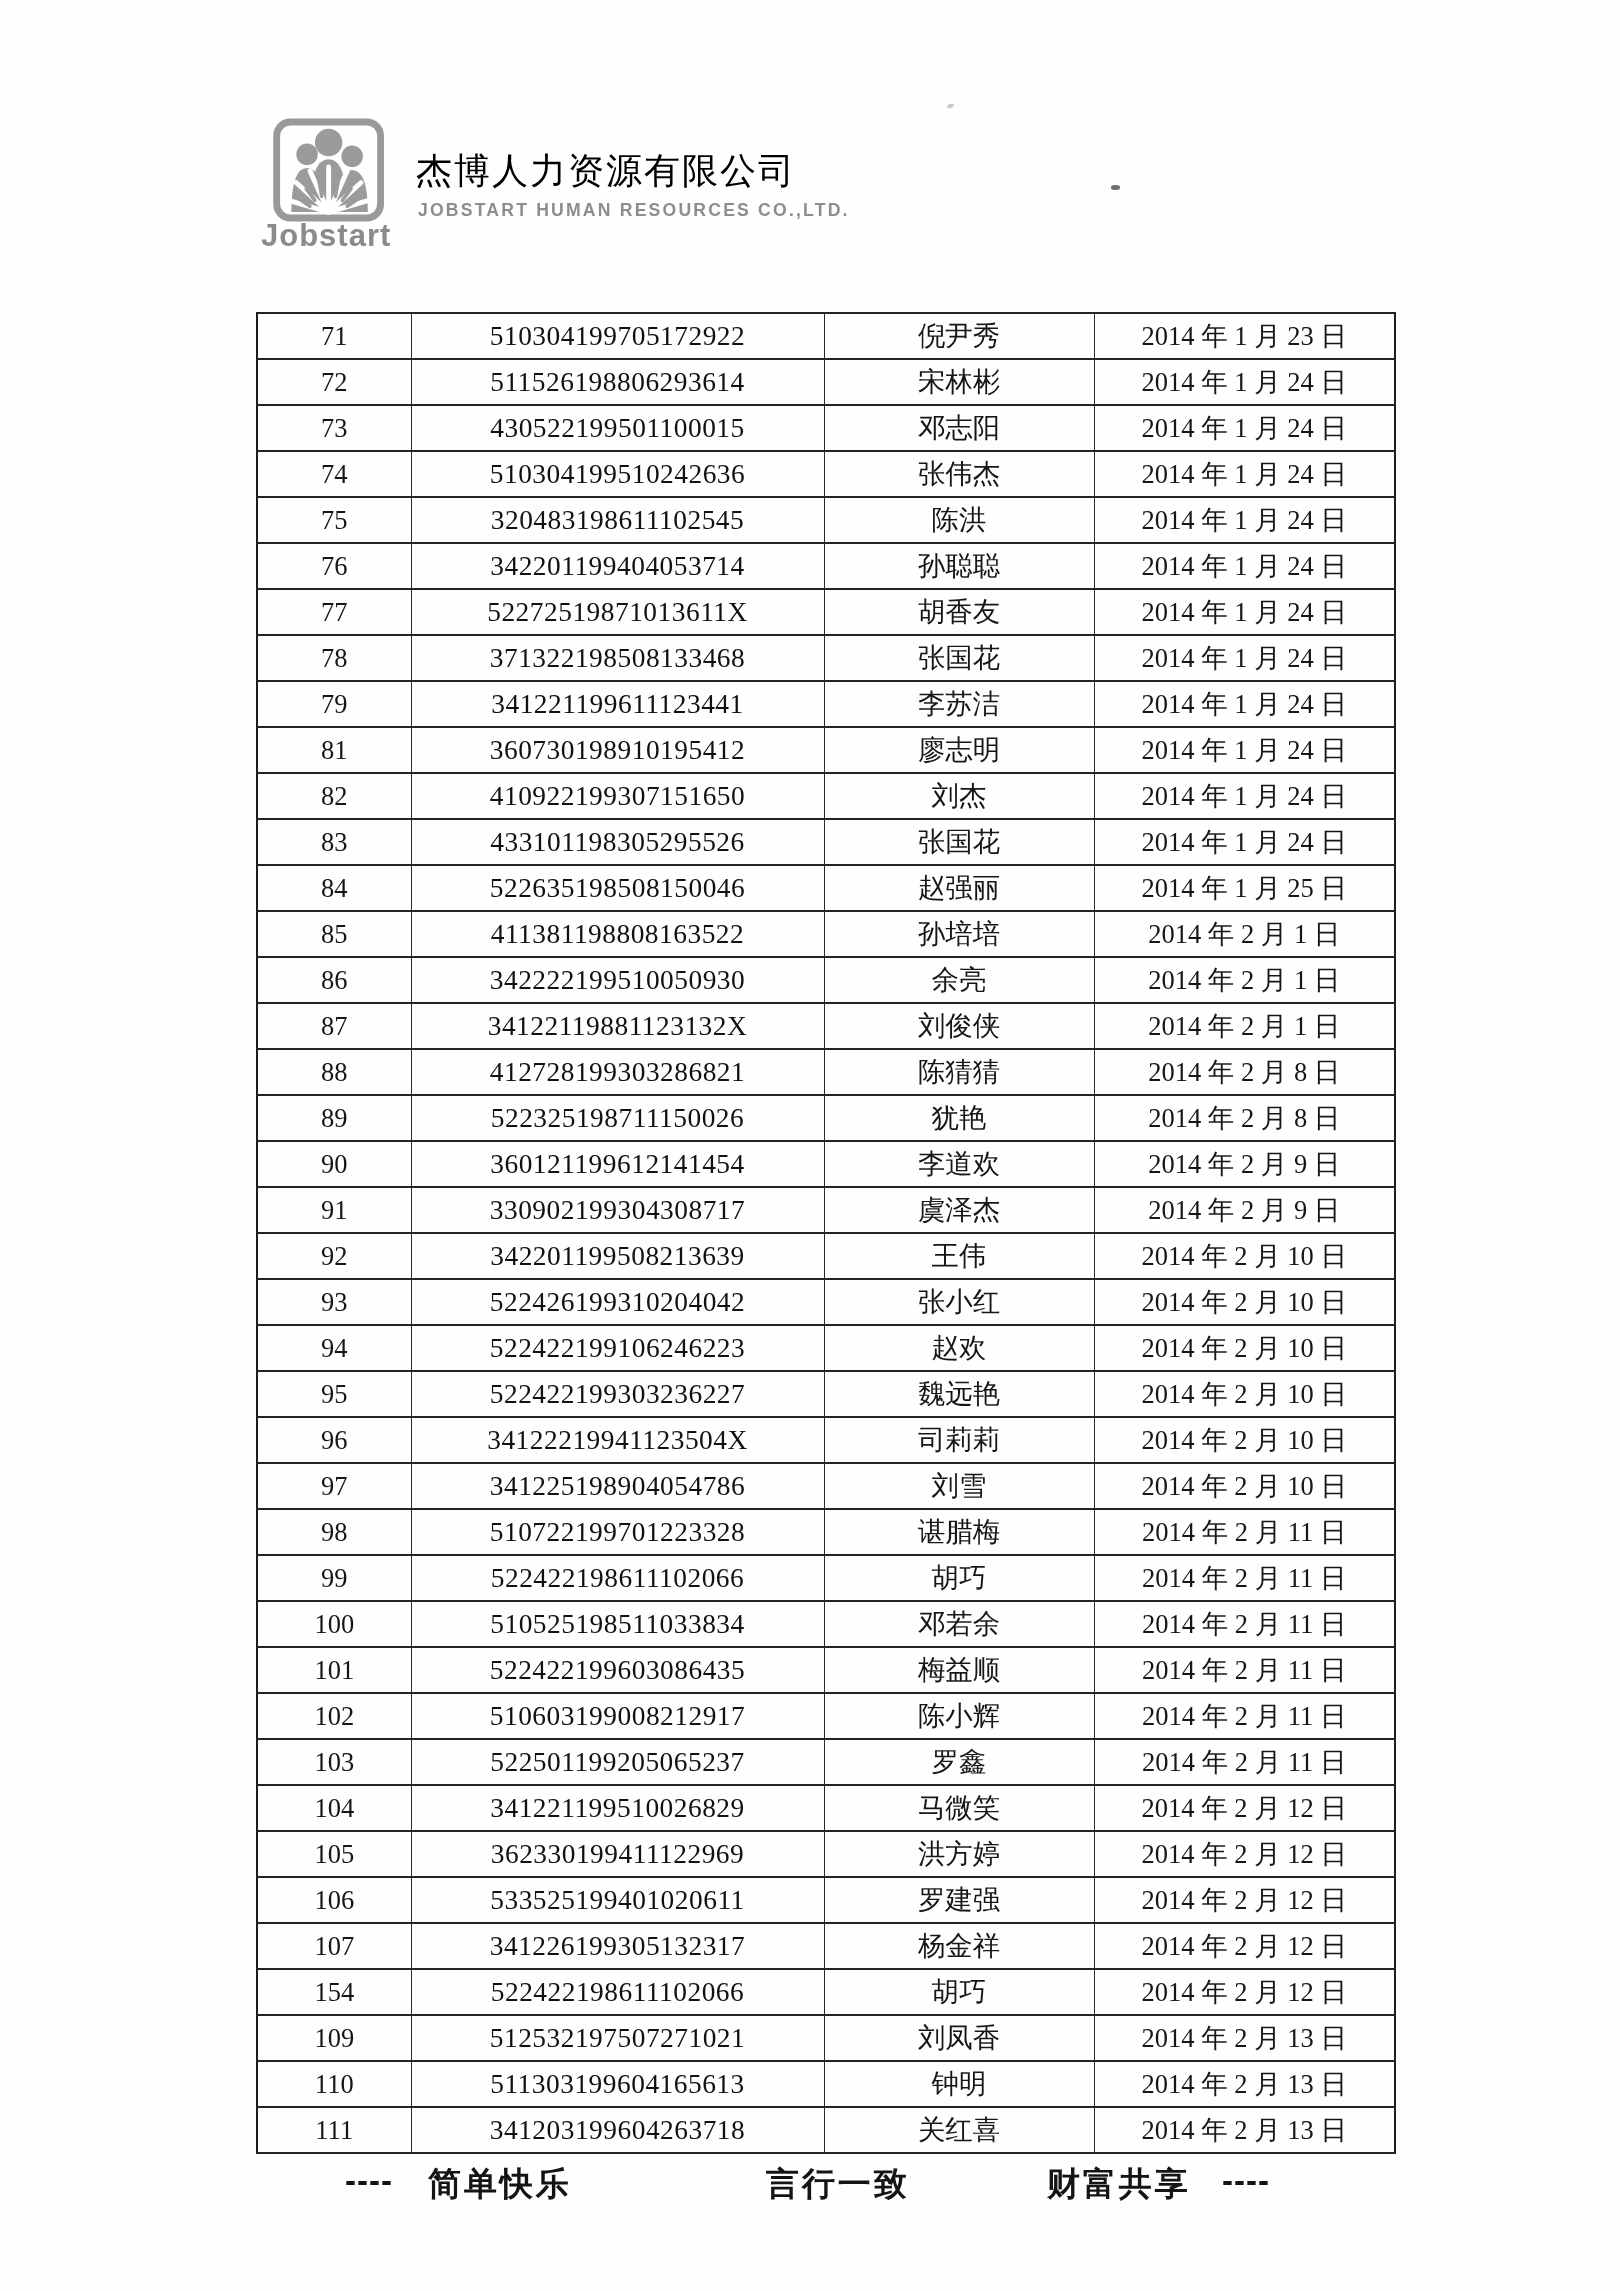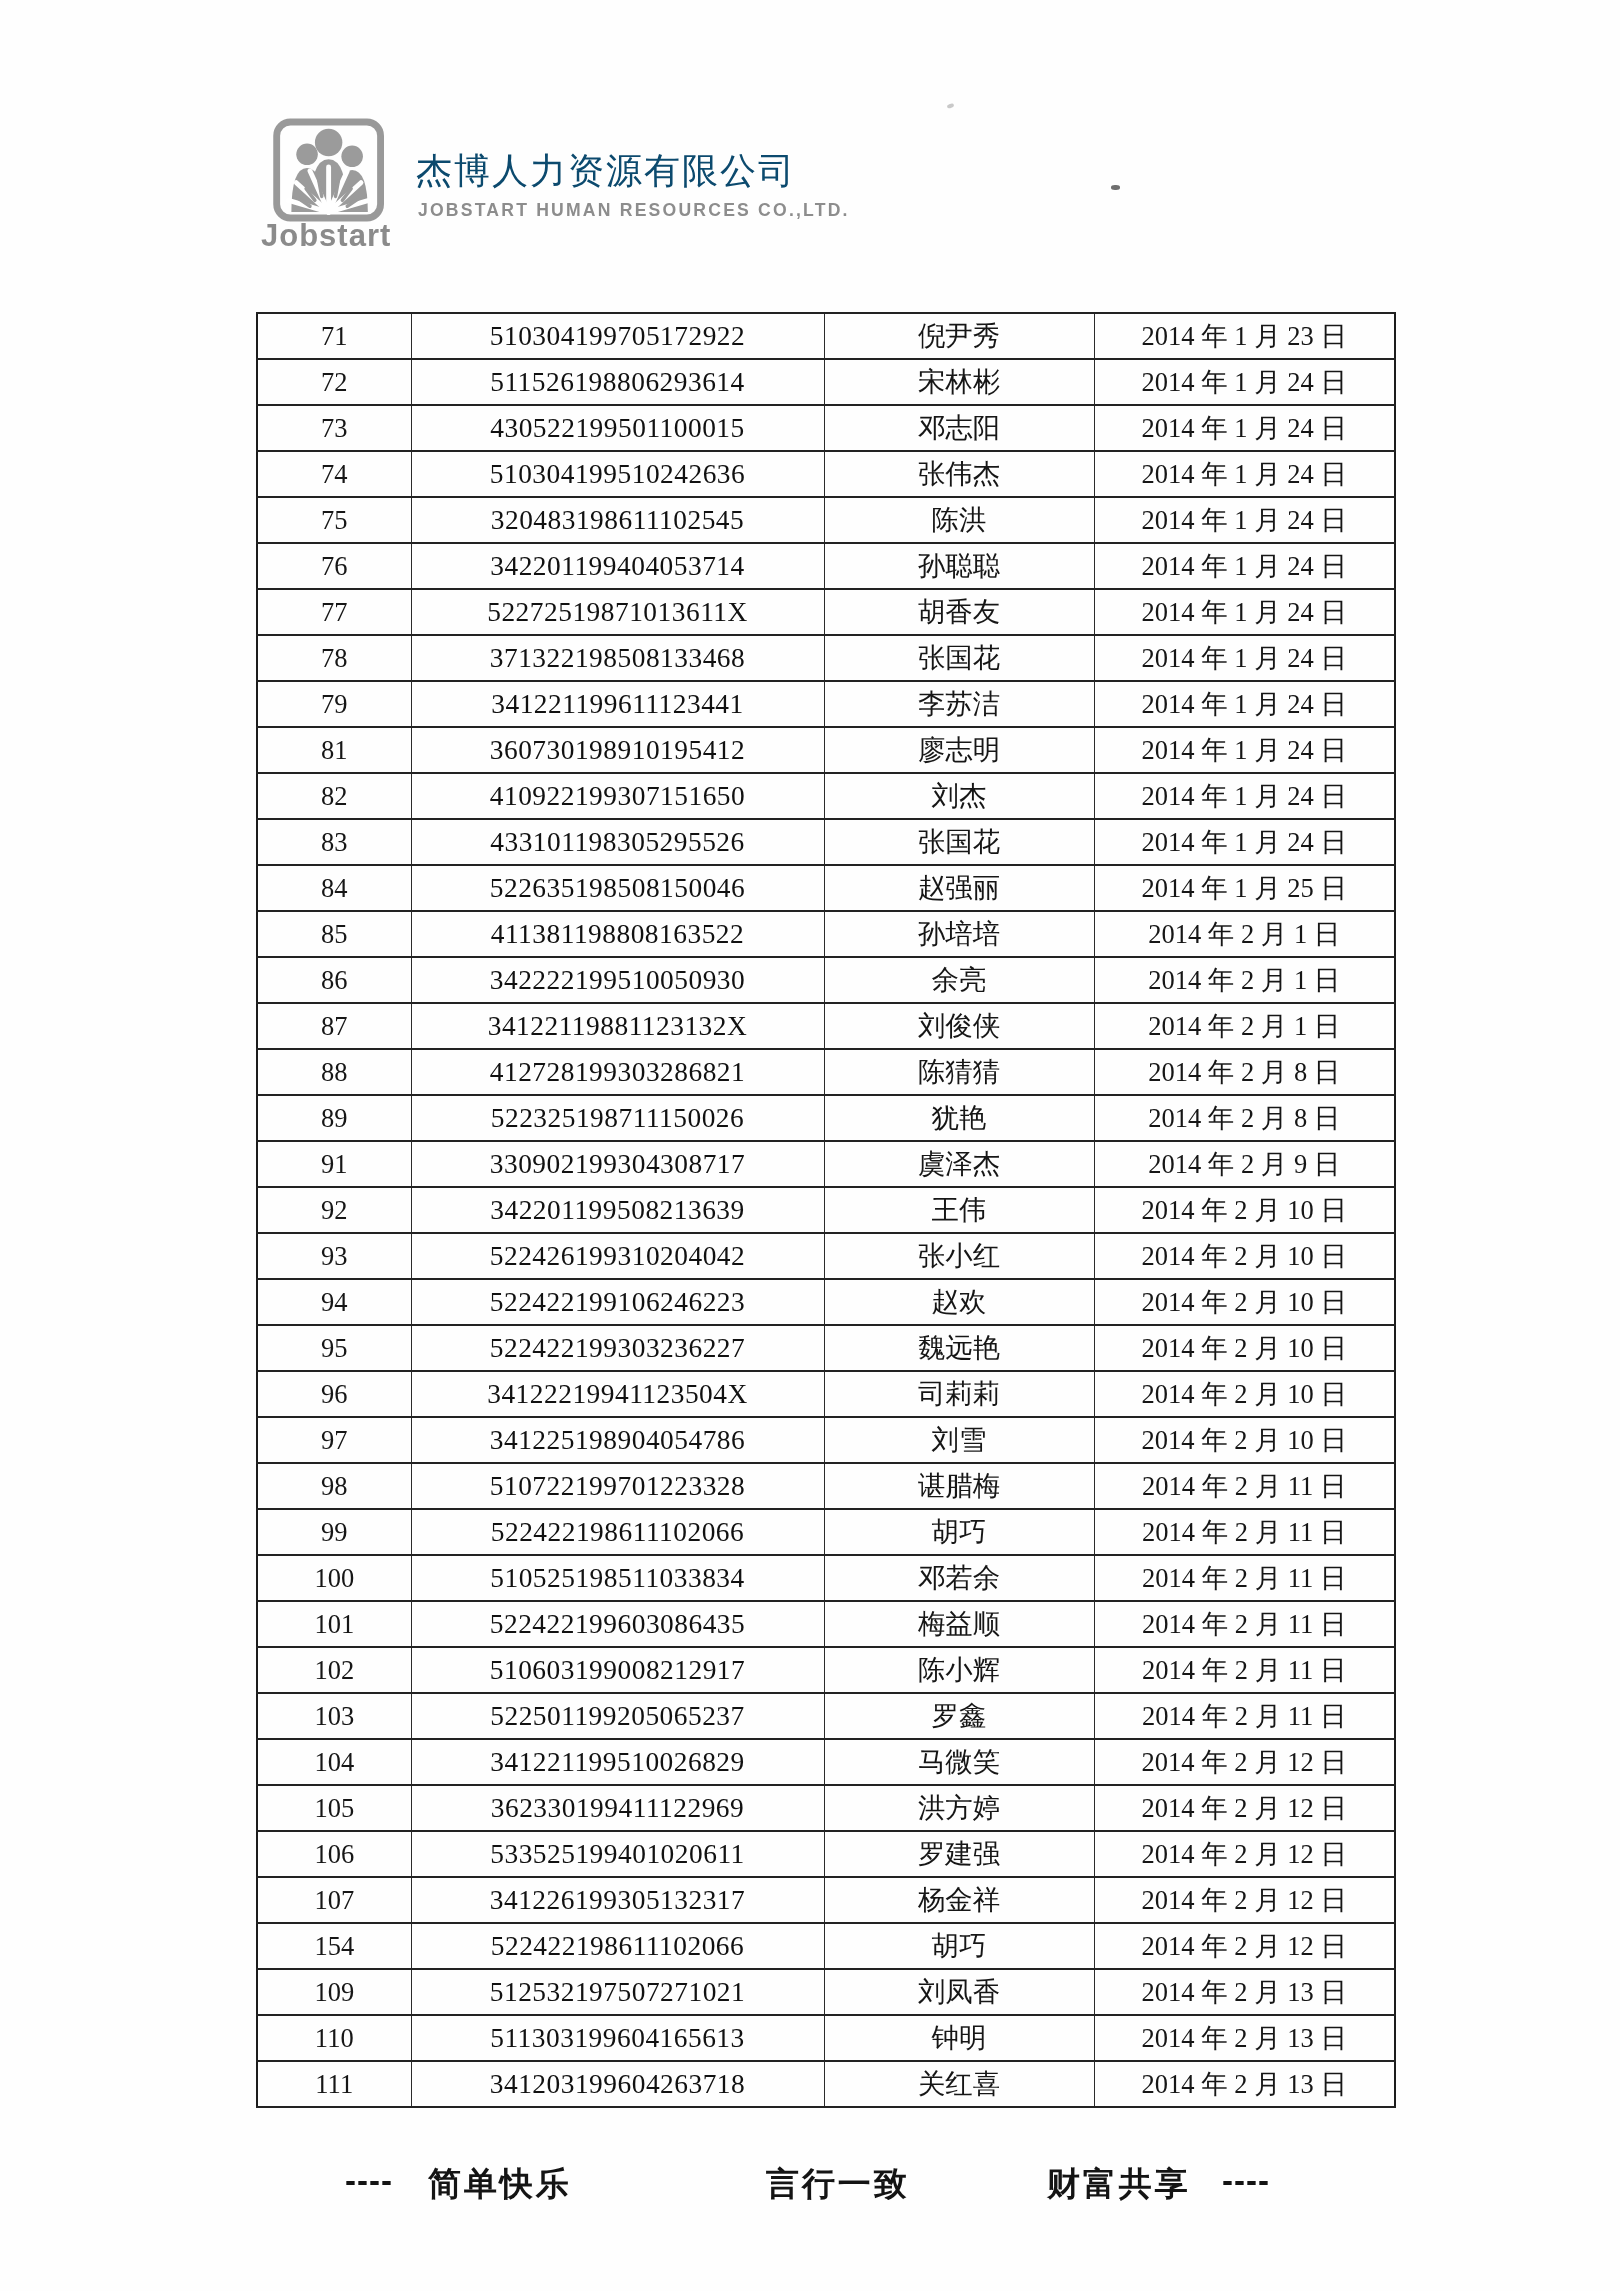--- a/index.html
+++ b/index.html
@@ -17,21 +17,21 @@
   .logo-svg { position: absolute; left: 261px; top: 110px; }
   .logo-wordmark {
     position: absolute; left: 261px; top: 218px; width: 127px;
     text-align: center;
     font-family: "Liberation Sans", "DejaVu Sans", sans-serif;
     font-weight: 700; font-size: 31px; color: #8b8b8b;
     letter-spacing: 1px;
   }
   .company-cn {
     position: absolute; left: 416px; top: 152px;
-    font-size: 36px; letter-spacing: 2px; color: #0c4a6e;
+    font-size: 36px; letter-spacing: 2px; color: #000000;
     font-weight: 500; line-height: 1.1;
   }
   .company-en {
     position: absolute; left: 418px; top: 200px;
     font-family: "Liberation Sans", "DejaVu Sans", sans-serif;
     font-size: 17.6px; font-weight: 700; letter-spacing: 2.2px;
     color: #8d8d8d;
   }
 
   
@@ -234,20 +234,26 @@
         <td class="c-name">陈猜猜</td>
         <td class="c-date">2014 年 2 月 8 日</td>
       </tr>
       <tr>
         <td class="c-no">89</td>
         <td class="c-id">522325198711150026</td>
         <td class="c-name">犹艳</td>
         <td class="c-date">2014 年 2 月 8 日</td>
       </tr>
       <tr>
+        <td class="c-no">90</td>
+        <td class="c-id">360121199612141454</td>
+        <td class="c-name">李道欢</td>
+        <td class="c-date">2014 年 2 月 9 日</td>
+      </tr>
+      <tr>
         <td class="c-no">91</td>
         <td class="c-id">330902199304308717</td>
         <td class="c-name">虞泽杰</td>
         <td class="c-date">2014 年 2 月 9 日</td>
       </tr>
       <tr>
         <td class="c-no">92</td>
         <td class="c-id">342201199508213639</td>
         <td class="c-name">王伟</td>
         <td class="c-date">2014 年 2 月 10 日</td>

